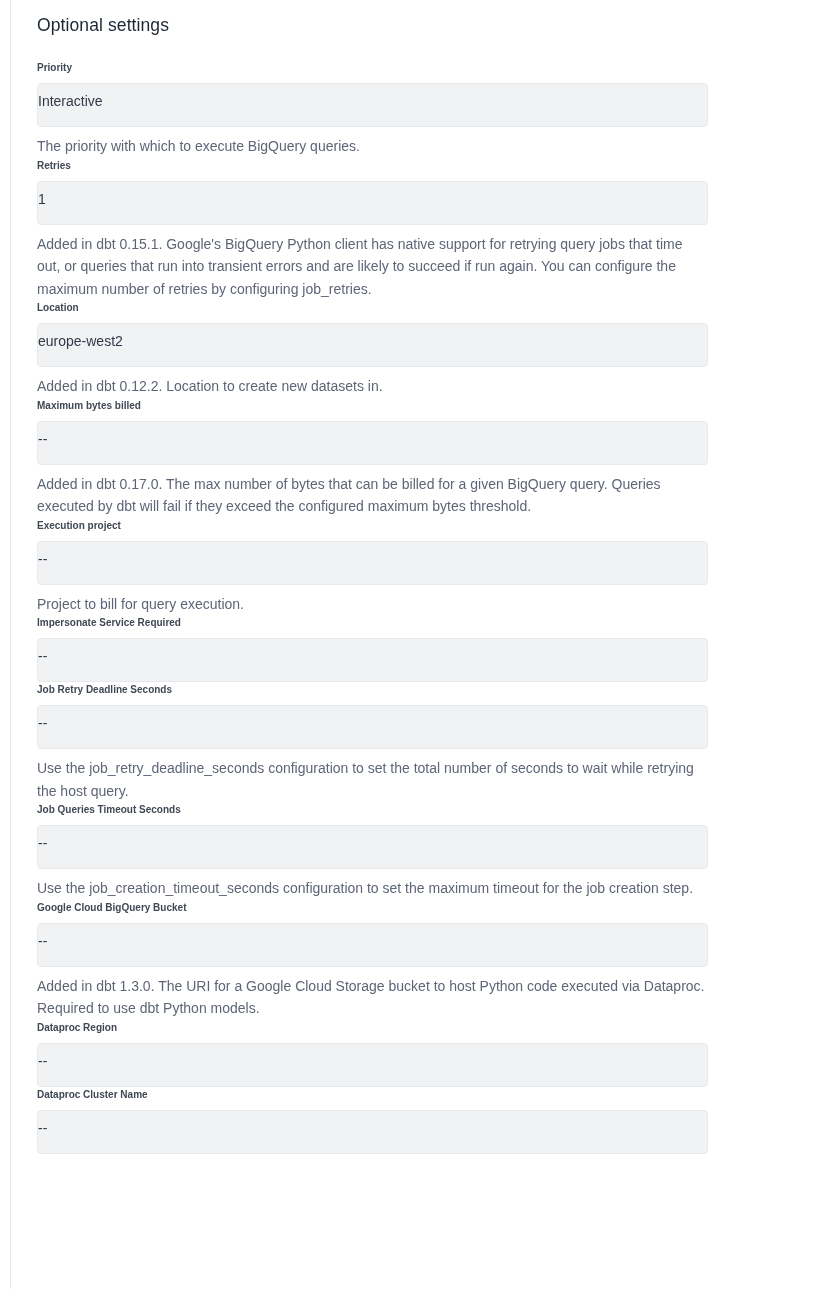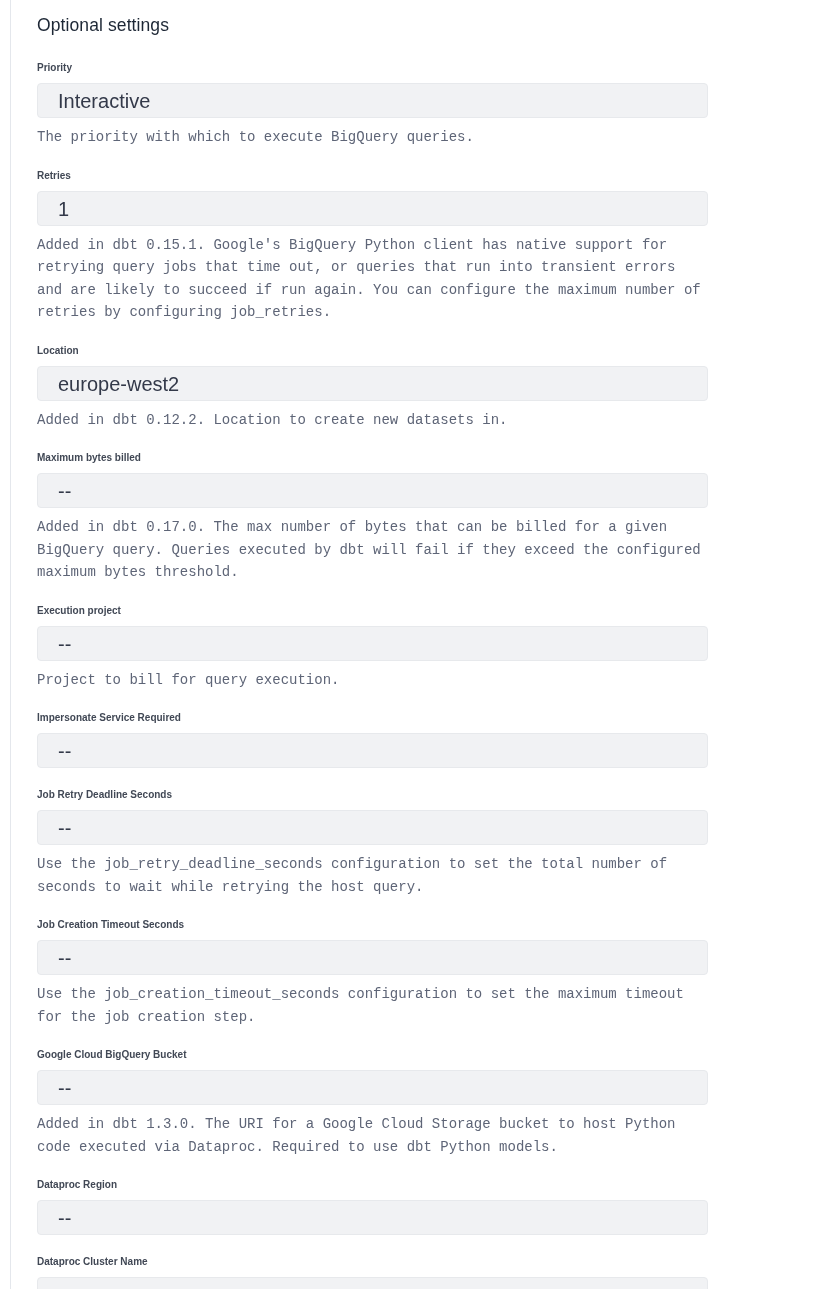--- a/index.html
+++ b/index.html
@@ -16,49 +16,48 @@
     padding: 15px 0 0 26px;
   }
   .content { width: 671px; }
   .page-title {
     font-size: 17.5px;
     font-weight: 400;
     color: #1d2735;
     letter-spacing: 0.1px;
     margin-bottom: 24px;
   }
-  .field { margin-top: 19px; }
+  .field { }
   .field:first-of-type { margin-top: 0; }
   .field-label {
     display: block;
     font-size: 10px;
     font-weight: 700;
     color: #414855;
     line-height: 15px;
     margin-bottom: 8px;
   }
   .field-input {
     width: 671px;
-    height: 35px;
+    height: 44px;
     background: #f1f2f4;
     border: 1px solid #e7e9ec;
     border-radius: 4px;
-    font-size: 20px;
+    font-size: 14px;
     color: #333949;
     line-height: 34px;
-    padding-left: 20px;
+    padding-left: 0;
     white-space: nowrap;
     overflow: hidden;
   }
   .field-help {
     margin-top: 8px;
     font-size: 14px;
     line-height: 22.5px;
     color: #5e6577;
-    font-family: Liberation Mono, monospace;
   }
 </style>
 </head>
 <body>
 
 <div class="panel">
   <div class="content">
 
     <h1 class="page-title">Optional settings</h1>
 
@@ -97,21 +96,21 @@
       <div class="field-input">--</div>
     </div>
 
     <div class="field">
       <label class="field-label">Job Retry Deadline Seconds</label>
       <div class="field-input">--</div>
       <p class="field-help">Use the job_retry_deadline_seconds configuration to set the total number of seconds to wait while retrying the host query.</p>
     </div>
 
     <div class="field">
-      <label class="field-label">Job Creation Timeout Seconds</label>
+      <label class="field-label">Job Queries Timeout Seconds</label>
       <div class="field-input">--</div>
       <p class="field-help">Use the job_creation_timeout_seconds configuration to set the maximum timeout for the job creation step.</p>
     </div>
 
     <div class="field">
       <label class="field-label">Google Cloud BigQuery Bucket</label>
       <div class="field-input">--</div>
       <p class="field-help">Added in dbt 1.3.0. The URI for a Google Cloud Storage bucket to host Python code executed via Dataproc. Required to use dbt Python models.</p>
     </div>
 

